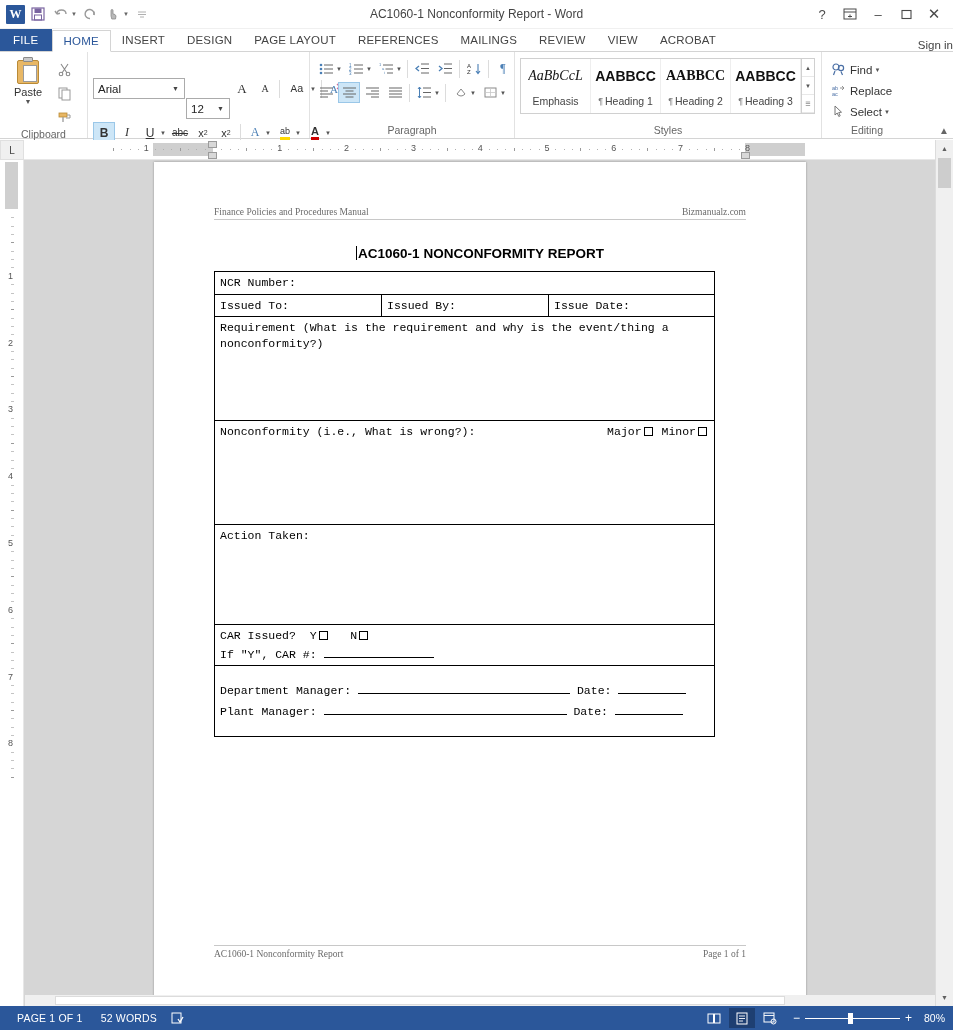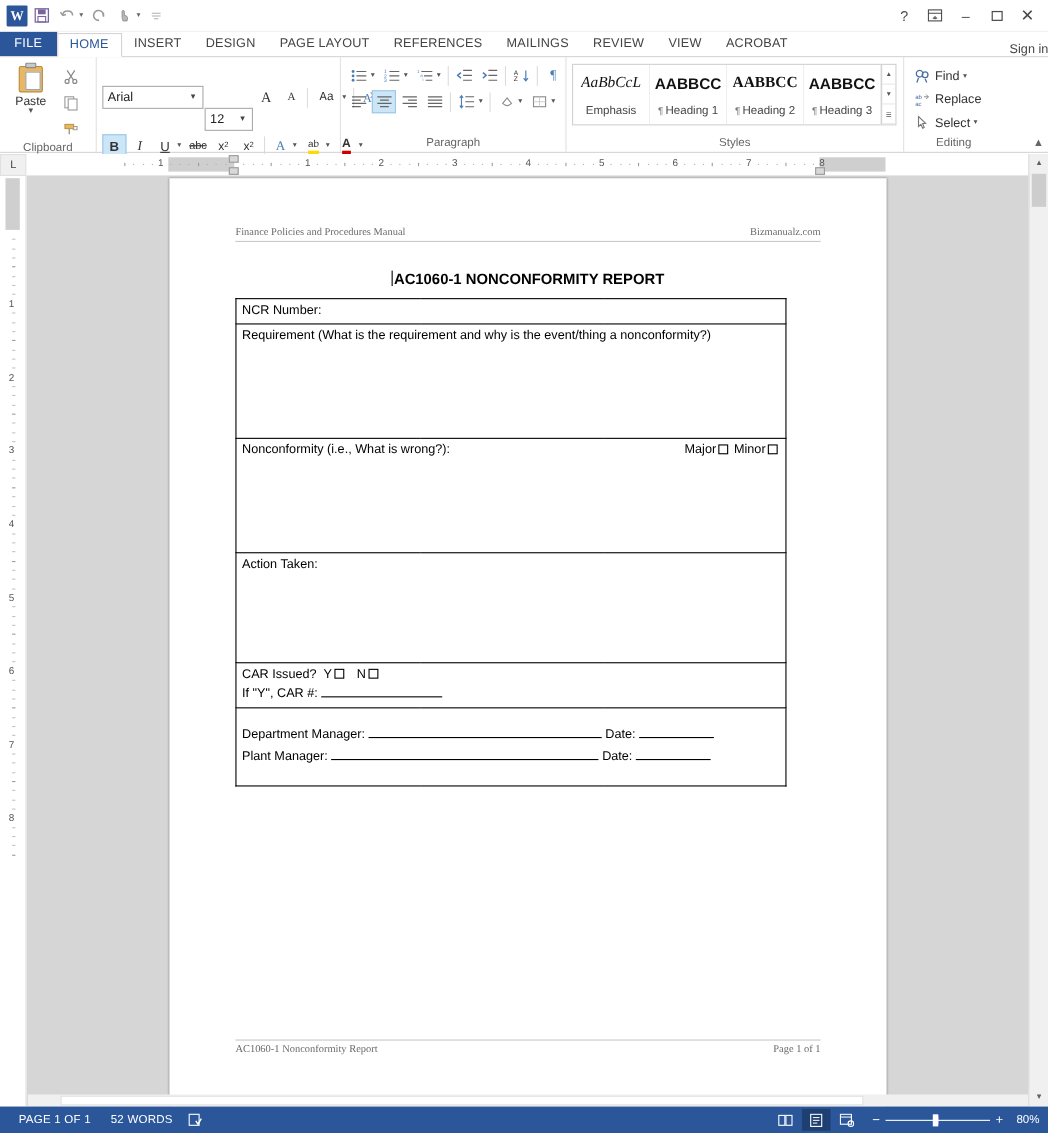--- a/index.html
+++ b/index.html
@@ -262,21 +262,21 @@
     font-family: "Liberation Sans", sans-serif; position: relative;
   }
   .caret-bar {
     display: inline-block; width: 1px; height: 14px; background: #000;
     vertical-align: -2px; margin-right: 1px;
   }
 
   
   .form {
     border: 1.5px solid #000; border-collapse: collapse; width: 500px;
-    font-family: Liberation Sans, sans-serif; font-size: 11.5px; color: #000;
+    font-family: Liberation Mono, monospace; font-size: 11.5px; color: #000;
     table-layout: fixed;
   }
   .form td {
     border: 1px solid #000; padding: 3px 5px; vertical-align: top;
     line-height: 1.35;
   }
   .cb {
     display: inline-block; width: 9px; height: 9px;
     border: 1.6px solid #000; vertical-align: -1px; margin: 0 2px;
   }
@@ -378,20 +378,21 @@
           <path d="M5 9 L5 3.5 A1 1 0 0 1 7 3.5 L7 7 L9 7.5 L10 9 L9.5 12 L5.8 12 Z" fill="#b9b9b9" stroke="#8a8a8a" stroke-width=".8"></path>
         </svg>
     </div>
     <span class="qat-caret">▼</span>
     <div class="qat-btn" title="Customize Quick Access Toolbar">
       <svg width="12" height="12" viewBox="0 0 12 12">
           <path d="M2 4 L10 4 M2 6.5 L10 6.5 M4 9 L8 9" stroke="#b0b0b0" stroke-width="1"></path>
         </svg>
     </div>
   </div>
+  <div class="title-text">AC1060-1 Nonconformity Report - Word</div>
   <div class="win-ctrls">
     <div class="win-btn">?</div>
     <div class="win-btn">
       <svg width="14" height="12" viewBox="0 0 14 12">
           <rect x="1" y="1" width="12" height="10" fill="none" stroke="#4a4a4a" stroke-width="1"></rect>
           <path d="M1 4 L13 4" stroke="#4a4a4a" stroke-width="1"></path>
           <path d="M5 8.5 L9 8.5 M7 6.5 L7 9.5" stroke="#4a4a4a" stroke-width="1"></path>
         </svg>
     </div>
     <div class="win-btn">–</div>
@@ -873,20 +874,25 @@
           <colgroup>
               <col style="width:167px">
               <col style="width:167px">
               <col style="width:166px">
             </colgroup>
           <tbody>
             <tr>
               <td colspan="3" style="height:22px">NCR Number:</td>
             </tr>
             <tr>
+              <td style="height:22px">Issued To:</td>
+              <td>Issued By:</td>
+              <td>Issue Date:</td>
+            </tr>
+            <tr>
               <td colspan="3" style="height:104px">Requirement (What is the requirement and why is the event/thing a nonconformity?)</td>
             </tr>
             <tr>
               <td colspan="3" style="height:104px">
                 <span>Nonconformity (i.e., What is wrong?):</span>
                 <span class="right-float nowrap">
                   <span>Major</span><span class="cb"></span>
                   <span>Minor</span><span class="cb"></span>
                 </span>
               </td>

